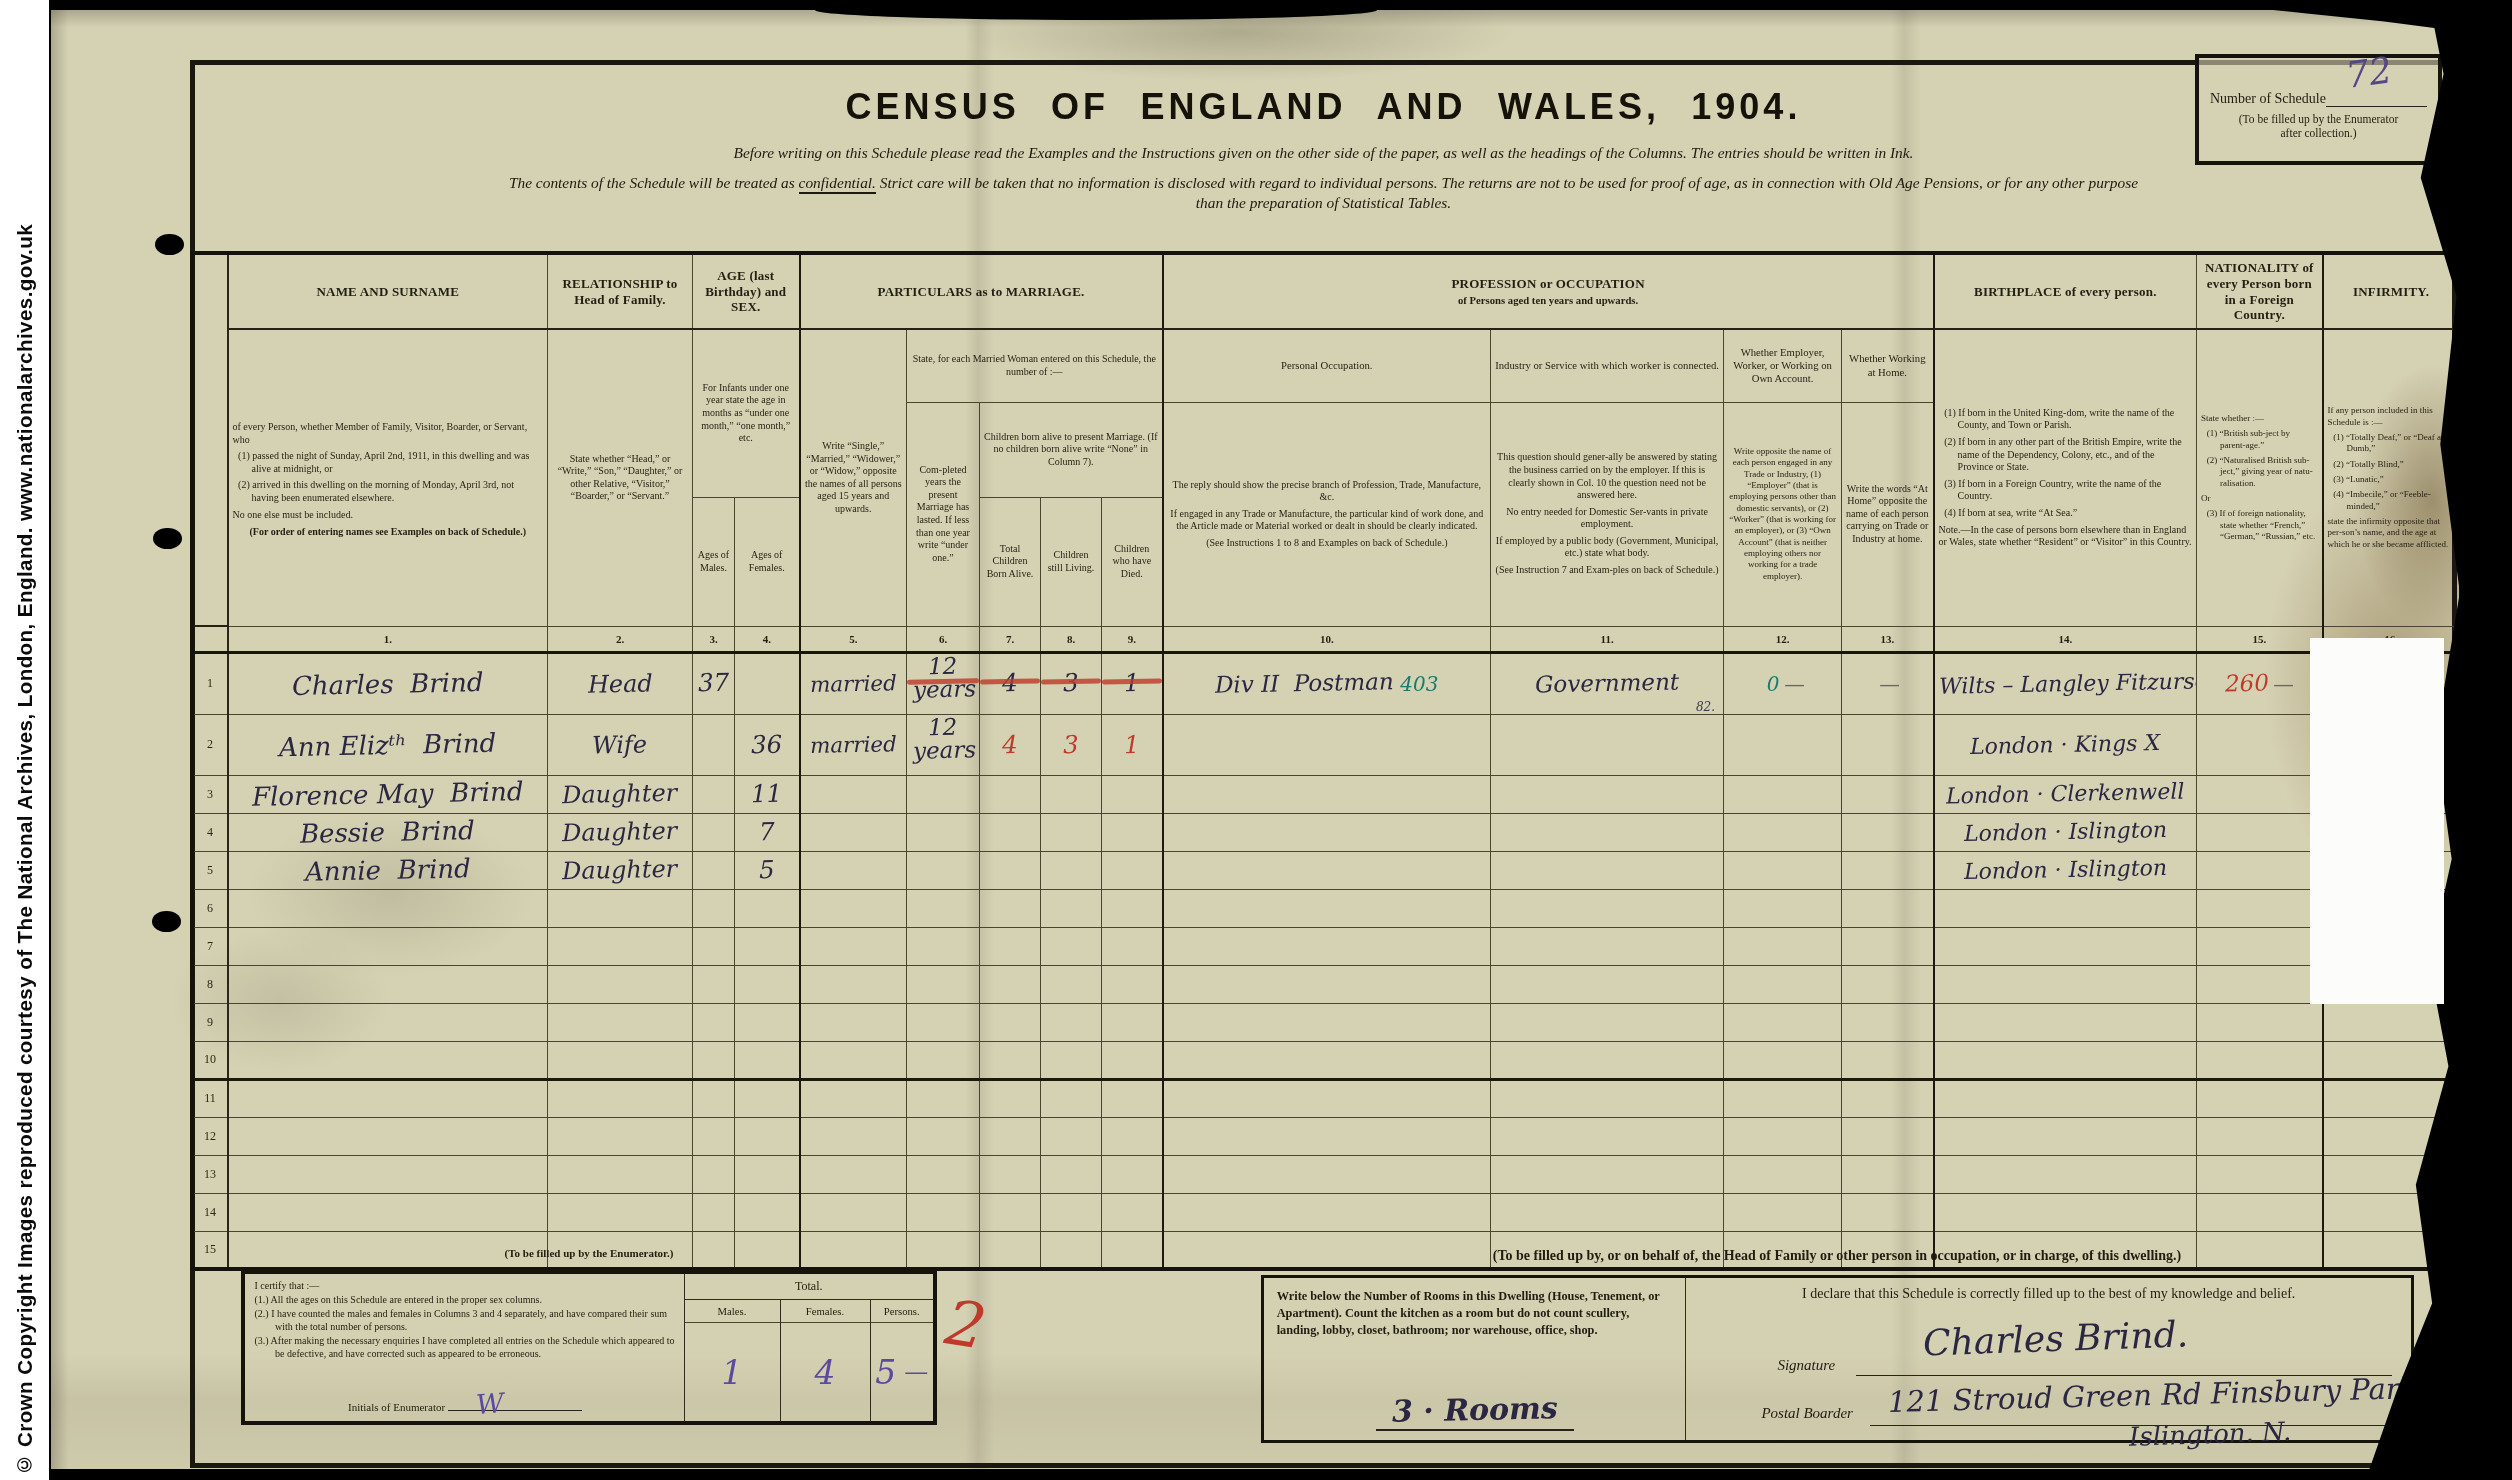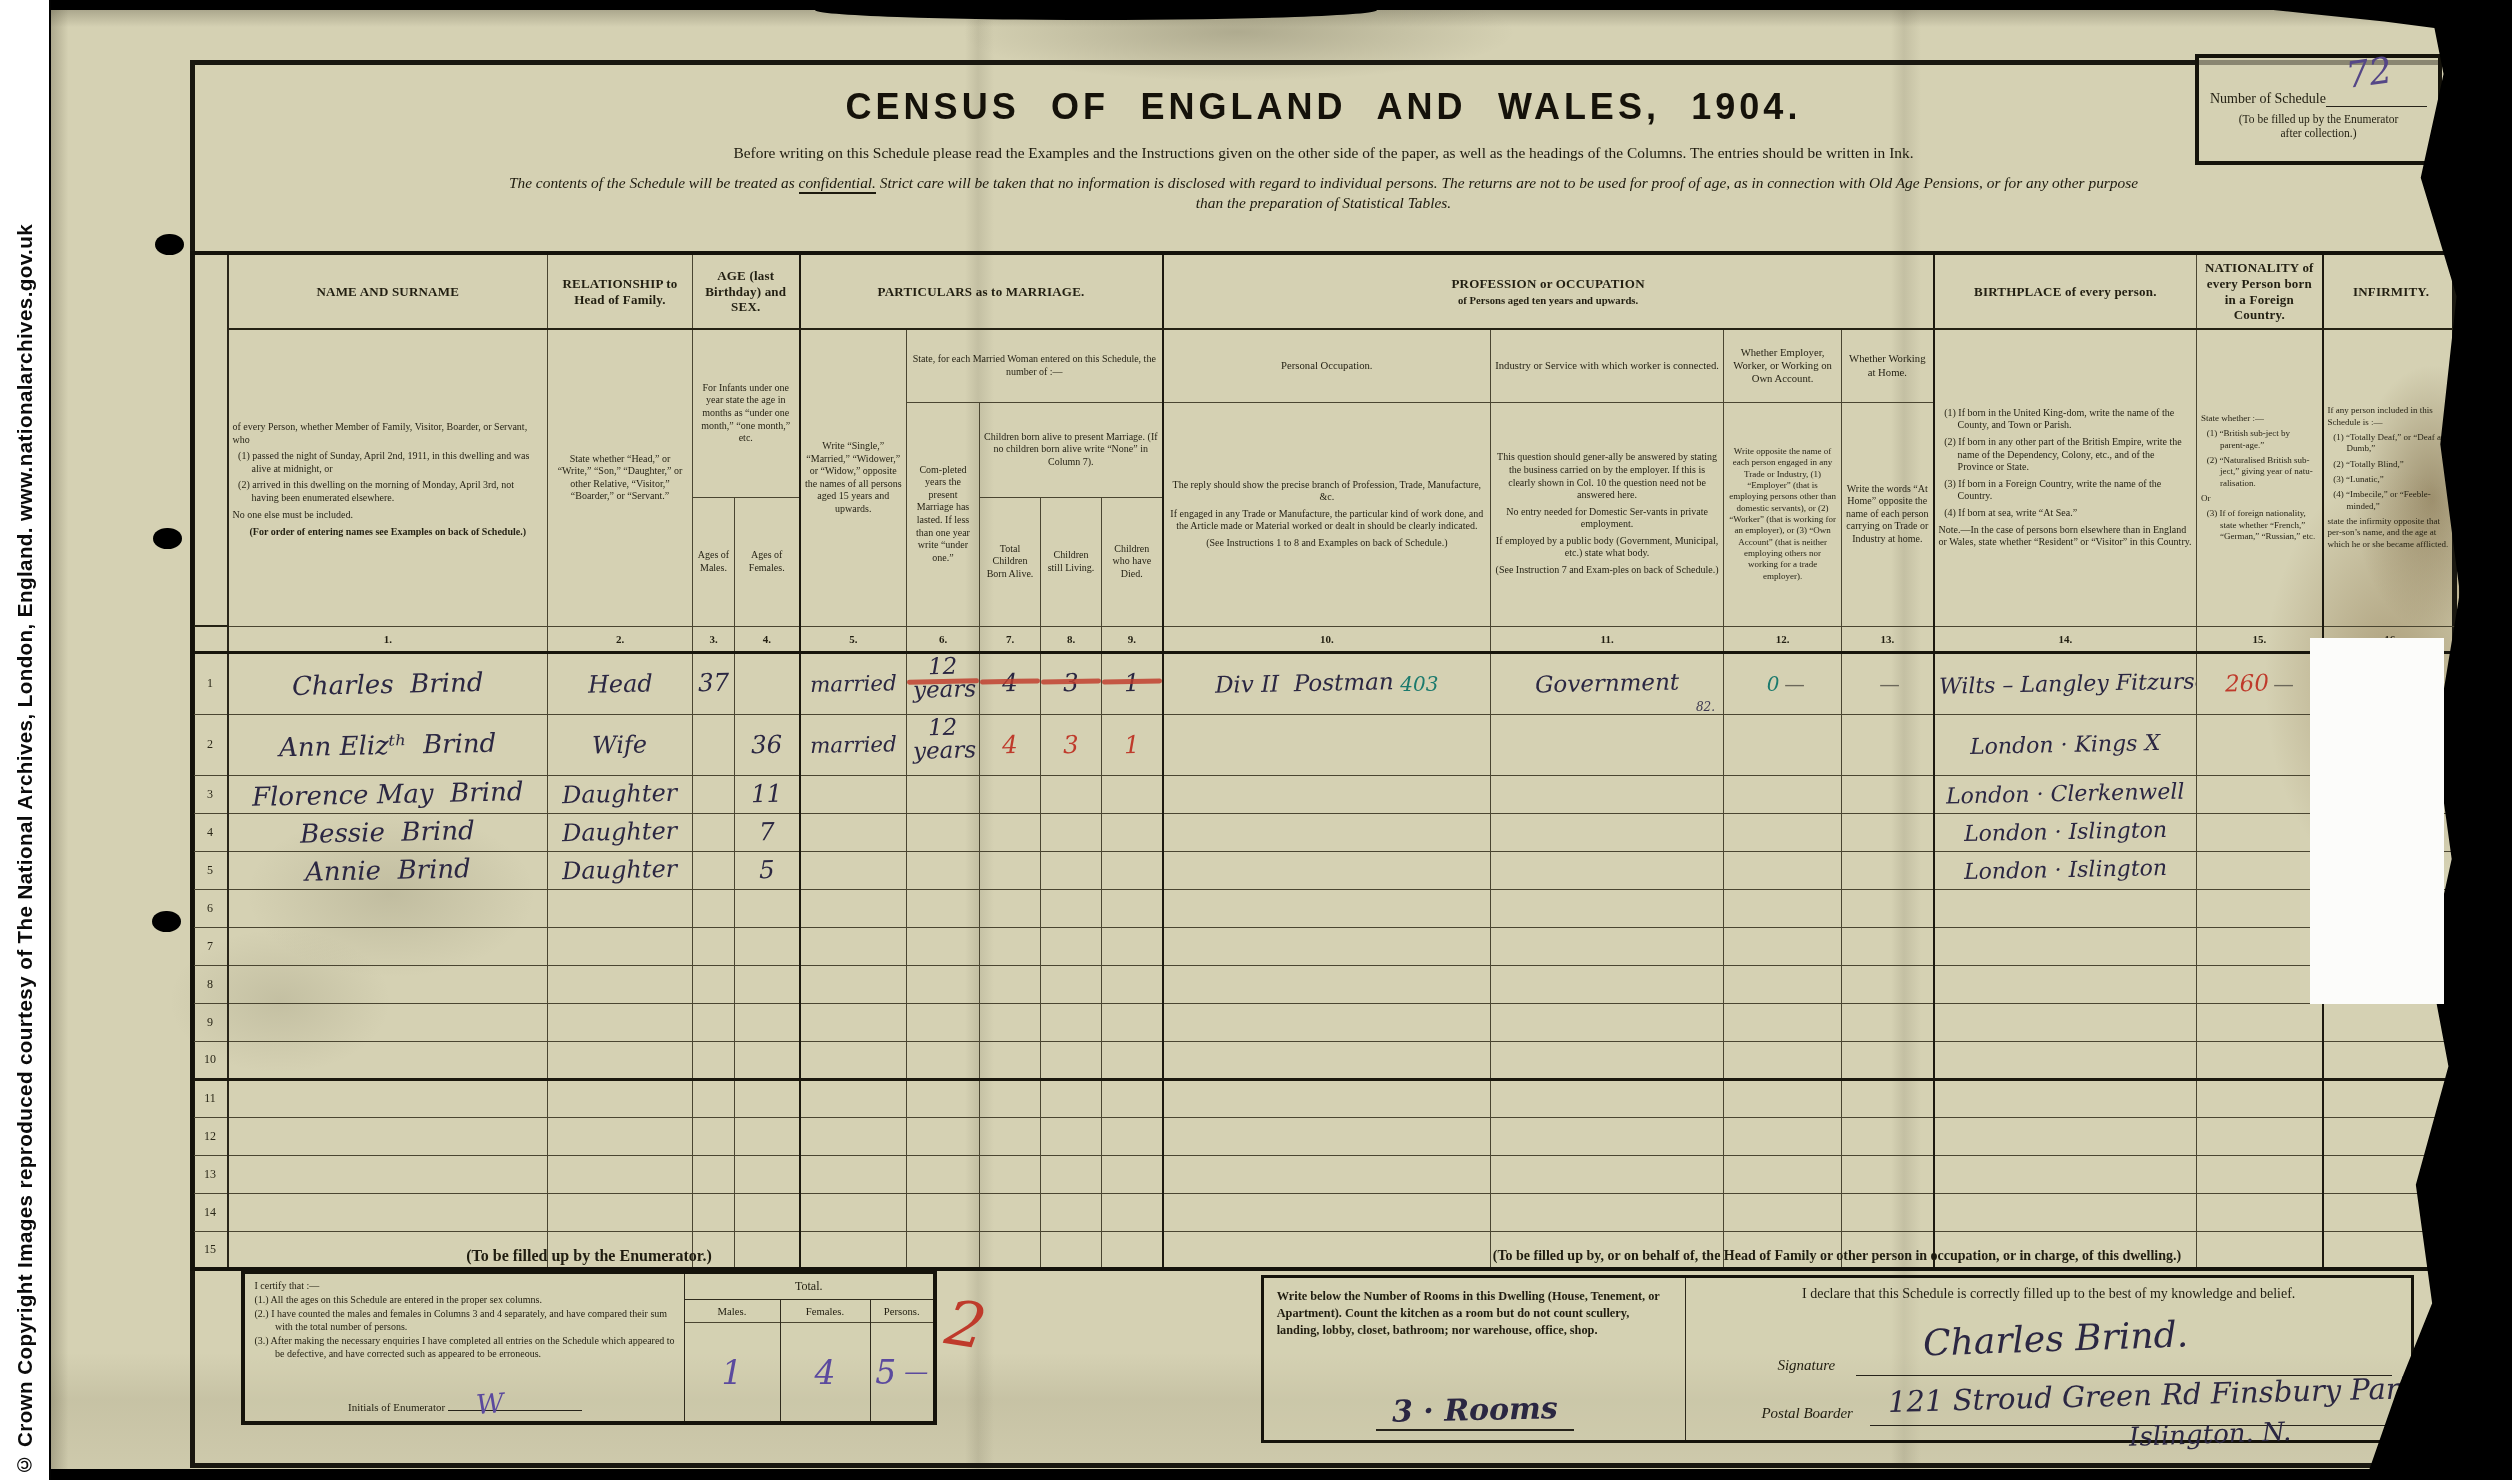--- a/index.html
+++ b/index.html
@@ -42,21 +42,21 @@
 
   .redact{position:absolute;left:2310px;top:638px;width:134px;height:366px;background:#fcfcfa;z-index:8;}
 
   
   .form{position:absolute;left:190px;top:60px;width:2267px;height:1408px;
         border:5.5px solid #191710;box-sizing:border-box;z-index:3;}
 
   
   .m-title{margin-top:20.6px;text-align:center;font:700 36px "Liberation Sans",sans-serif;
            letter-spacing:4px;word-spacing:17.4px;color:#15120a;}
-  .m-in1{margin-top:16px;text-align:center;font-size:15.4px;color:#1d1a0e;}
+  .m-in1{margin-top:16px;text-align:center;font-style:italic;font-size:15.4px;color:#1d1a0e;}
   .m-in2{margin-top:12.7px;text-align:center;font-style:italic;font-size:15.4px;color:#1d1a0e;padding:0 32px;}
   .m-in2b{text-align:center;font-style:italic;font-size:15.4px;color:#1d1a0e;margin-top:1.6px;}
   .conf{border-bottom:2.4px solid #1d1a0e;padding-bottom:0.8px;}
 
   
   .sched{position:absolute;left:2000px;top:-11px;width:247px;height:111px;border:4.7px solid #15130b;
          box-sizing:border-box;background:rgba(213,209,179,.6);padding-top:32px;}
   .sched-line{display:flex;align-items:flex-end;margin:0 11px;text-align:center;}
   .sched-label{font-size:14px;white-space:nowrap;}
   .sched-fill{flex:1;border-bottom:1.6px solid #26231a;height:16px;}
@@ -112,21 +112,21 @@
   .c-occ .hw{font-size:23px;}
   .c-industry{text-align:left;padding-left:11px;}
   .c-industry .hw{font-size:23px;}
   .c-nat{text-align:left;padding-left:6.3px;}
   .c-nat .hw{font-size:23px;}
   .struck::after{content:"";position:absolute;left:0;right:0;top:42%;height:4.7px;
                  background:rgba(191,58,43,.82);transform:rotate(-1.2deg);border-radius:2.4px;}
 
   
   .enum-title{position:absolute;left:46px;top:1182px;width:696px;text-align:center;
-              font-weight:700;font-size:16px;}
+              font-weight:700;font-size:11px;}
   .enum-box{position:absolute;left:46px;top:1205px;width:696px;height:155px;border:4px solid #15130b;
             box-sizing:border-box;display:flex;background:rgba(213,209,179,.35);}
   .enum-left{width:421px;border-right:1.6px solid #2f2b1d;padding:6.3px 8px 3.2px 9.5px;position:relative;
              font-size:10px;line-height:1.25;text-align:left;}
   .enum-left .hang{display:block;padding-left:20.6px;text-indent:-20.6px;margin-top:1.6px;}
   .initials{position:absolute;left:87px;bottom:6.3px;font-size:11px;margin-left:16px;}
   .init-line{display:inline-block;width:134px;border-bottom:1.6px solid #26231a;height:9.5px;}
   .init-hw{position:absolute;left:231px;bottom:1.6px;font:italic 27px "DejaVu Serif",serif;color:#5b4a9e;transform:rotate(-4deg);}
   .enum-right{flex:1;display:flex;flex-direction:column;}
   .total-head{height:25px;line-height:25px;text-align:center;font-size:12px;border-bottom:1.6px solid #2f2b1d;}

